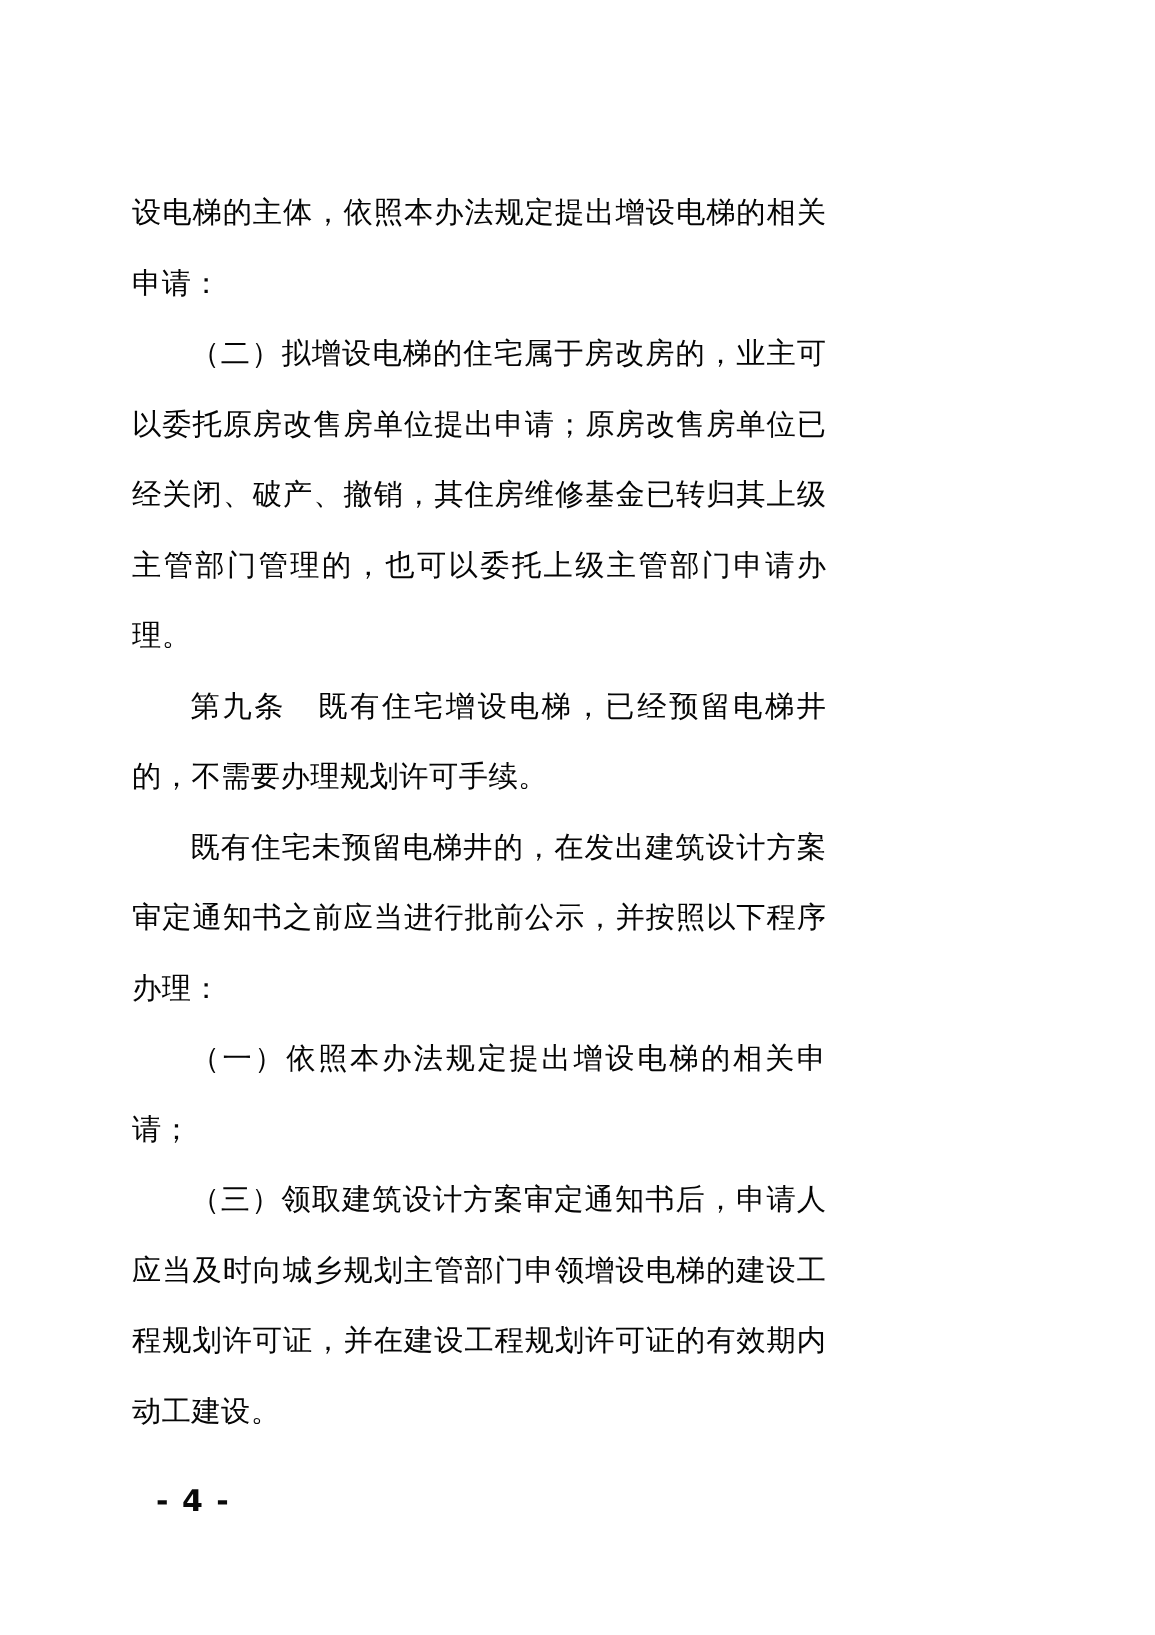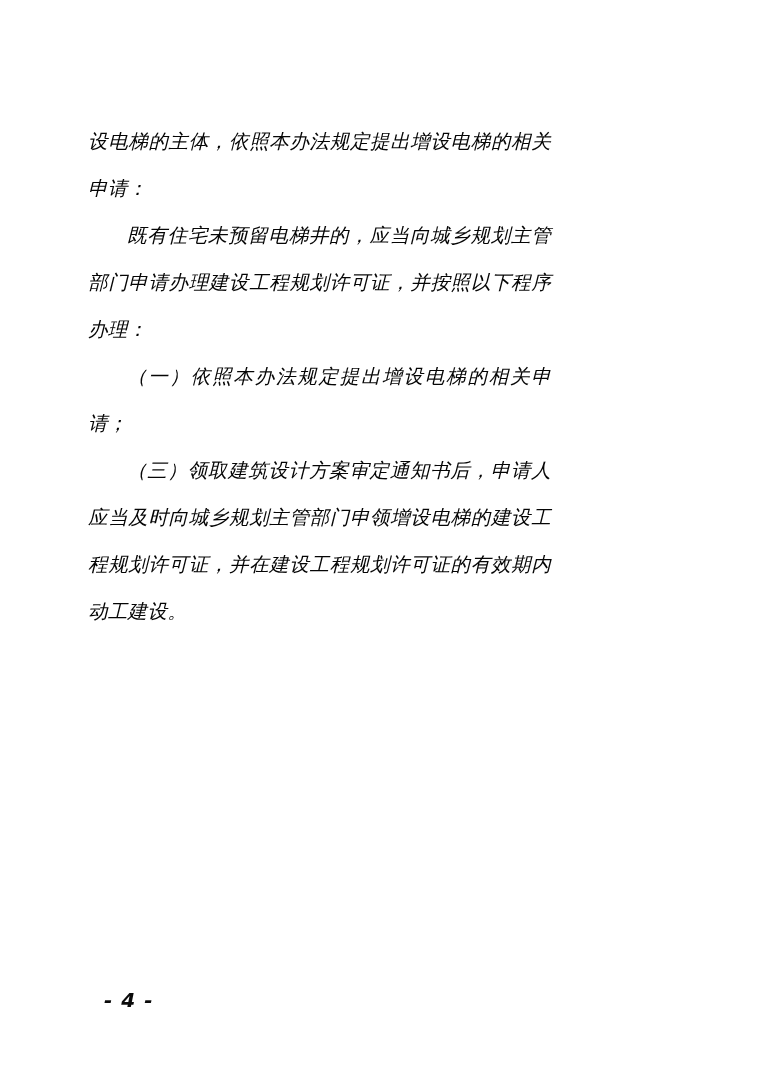--- a/index.html
+++ b/index.html
@@ -14,21 +14,20 @@
     color: #050505;
     overflow: hidden;
   }
   .page {
     position: relative;
     width: 655px;
     height: 1090px;
     box-sizing: border-box;
     padding: 118px 104px 0 88px;
     background: #ffffff;
-    font-style: italic;
   }
   .doc-body {
     font-size: 19.5px;
     line-height: 47px;
     letter-spacing: 0.3px;
     text-align: justify;
     text-justify: inter-ideograph;
   }
   .para {
     margin: 0;
@@ -49,18 +48,20 @@
     font-weight: 600;
     color: #0a0a0a;
   }
 </style>
 </head>
 <body>
 
 <div class="page">
   <div class="doc-body">
     <p class="para">设电梯的主体，依照本办法规定提出增设电梯的相关申请：</p>
-    <p class="para indent">既有住宅未预留电梯井的，应当向城乡规划主管部门申请办理建设工程规划许可证，并按照以下程序办理：</p>
+    <p class="para indent">（二）拟增设电梯的住宅属于房改房的，业主可以委托原房改售房单位提出申请；原房改售房单位已经关闭、破产、撤销，其住房维修基金已转归其上级主管部门管理的，也可以委托上级主管部门申请办理。</p>
+    <p class="para article">第九条　既有住宅增设电梯，已经预留电梯井的，不需要办理规划许可手续。</p>
+    <p class="para indent">既有住宅未预留电梯井的，在发出建筑设计方案审定通知书之前应当进行批前公示，并按照以下程序办理：</p>
     <p class="para indent">（一）依照本办法规定提出增设电梯的相关申请；</p>
     <p class="para indent">（三）领取建筑设计方案审定通知书后，申请人应当及时向城乡规划主管部门申领增设电梯的建设工程规划许可证，并在建设工程规划许可证的有效期内动工建设。</p>
   </div>
   <div class="page-number">- 4 -</div>
 </div>
 
 </body></html>

